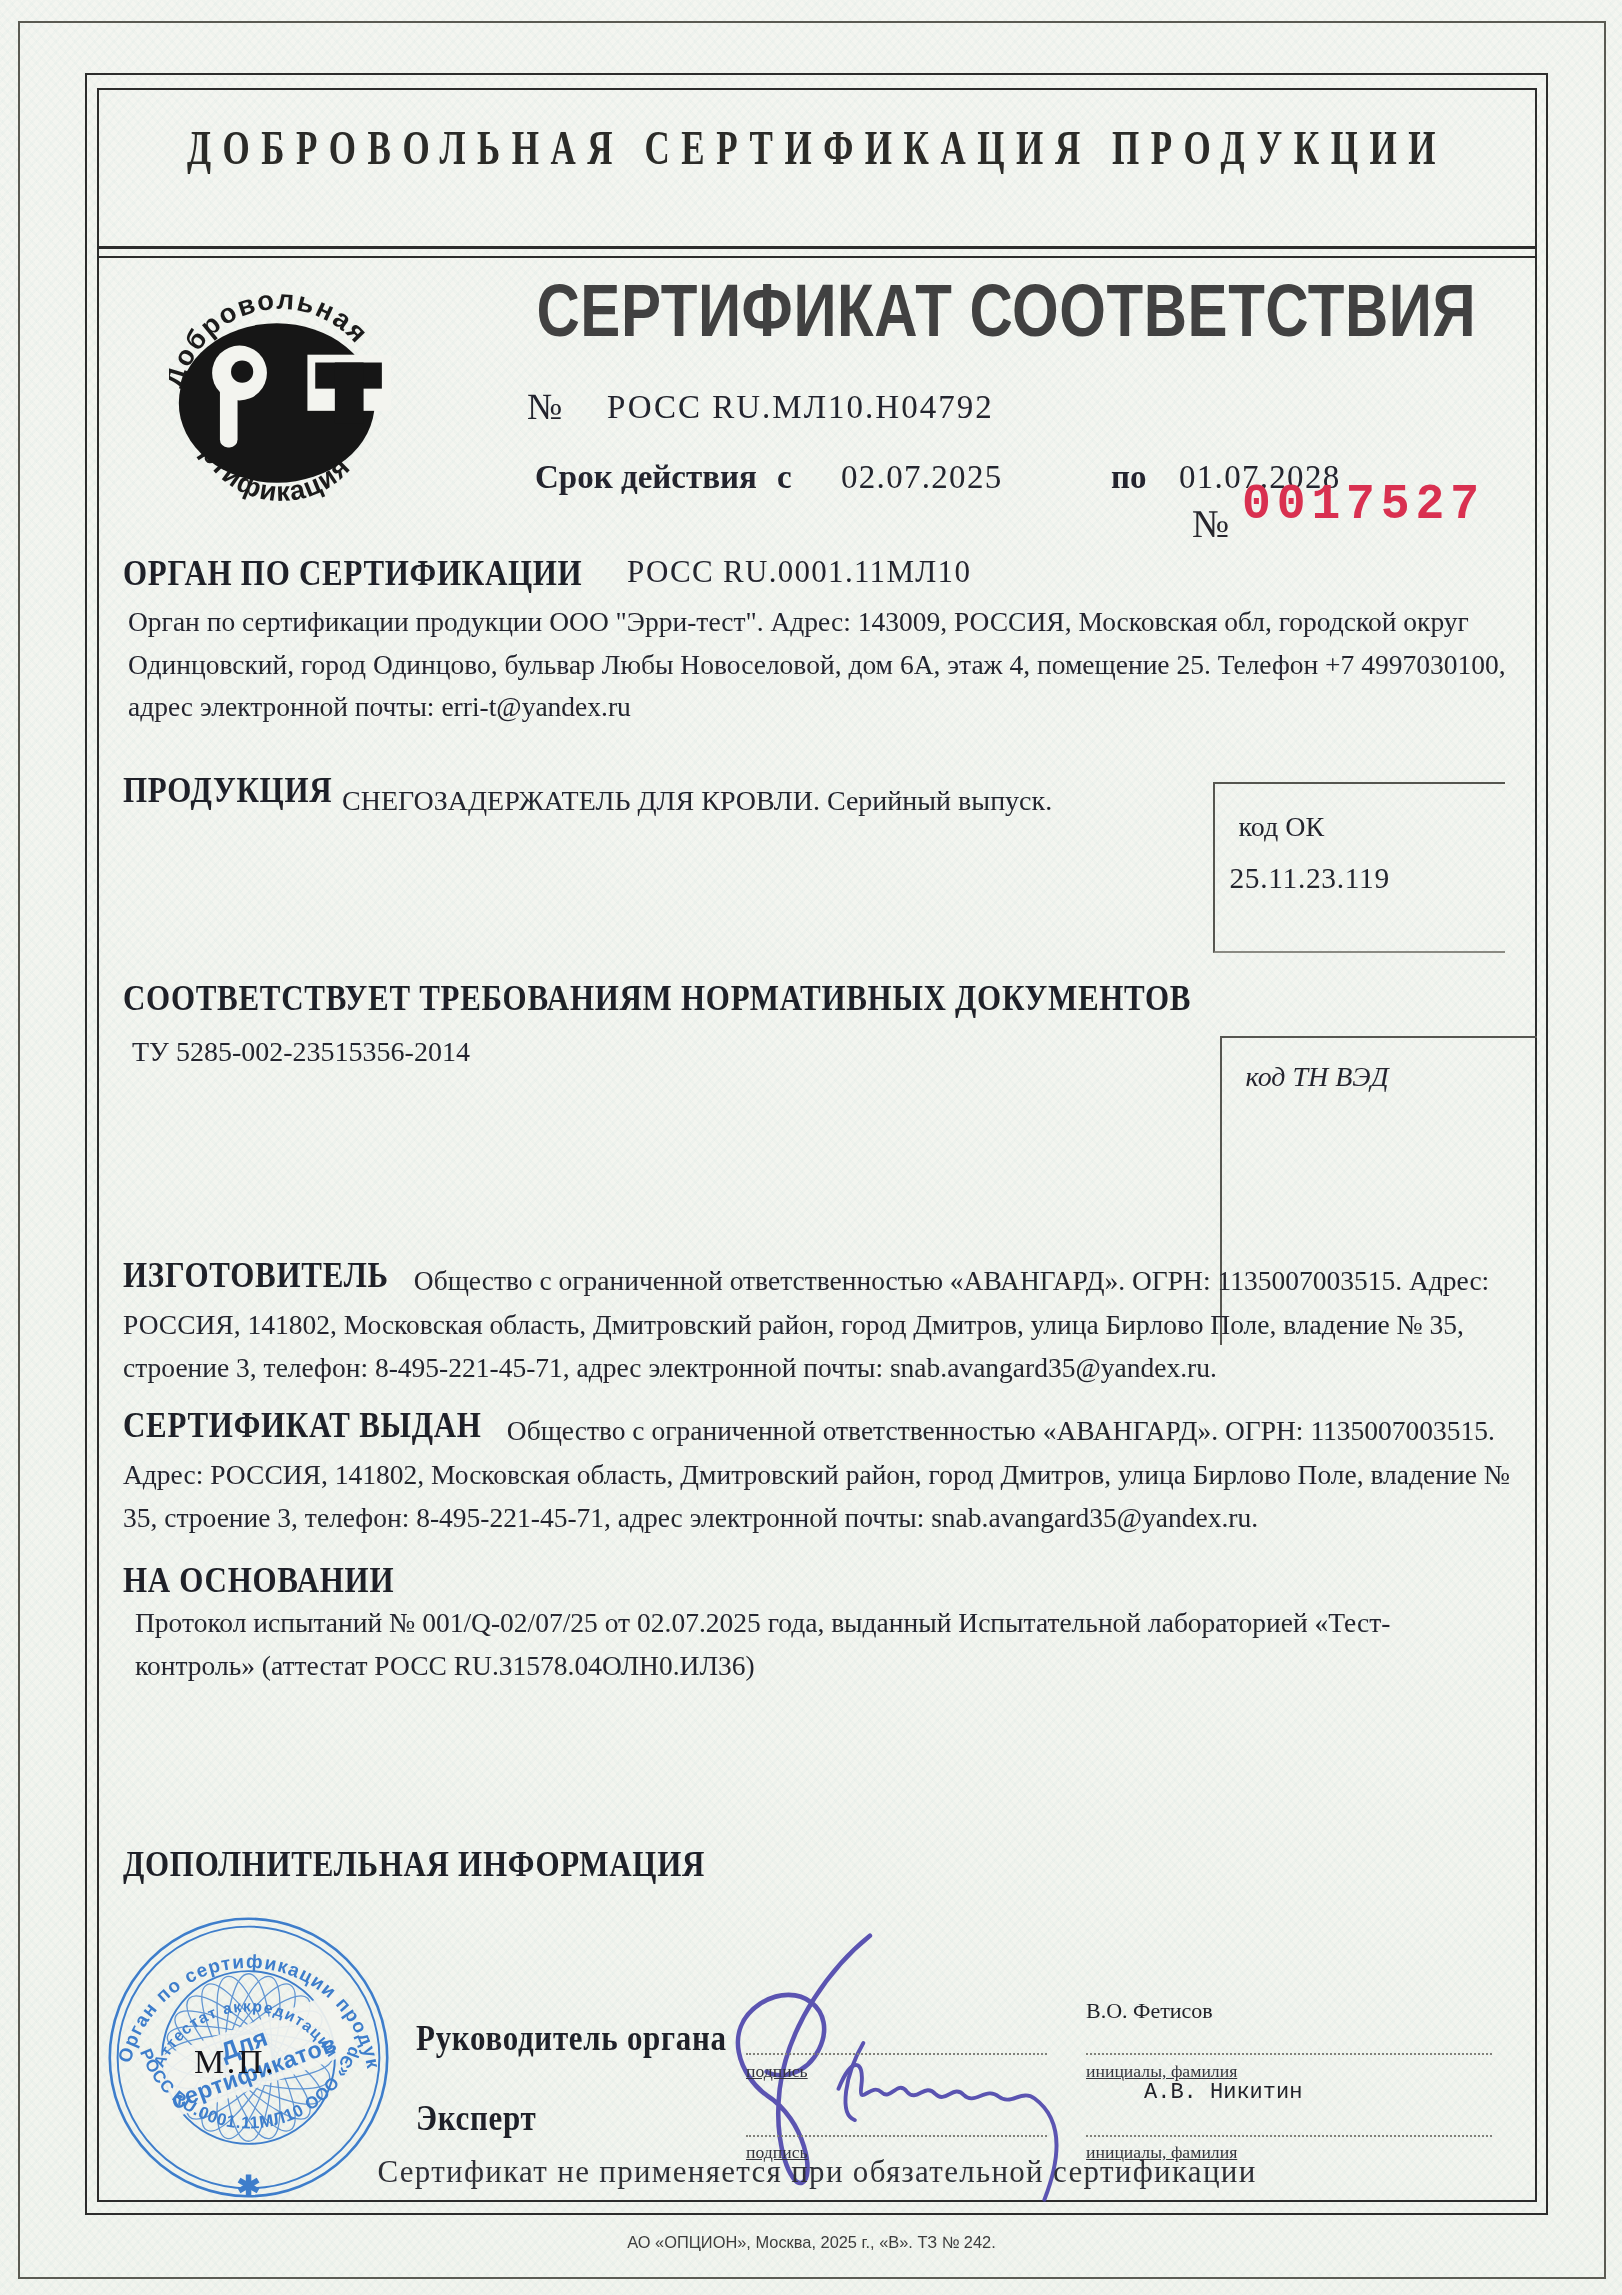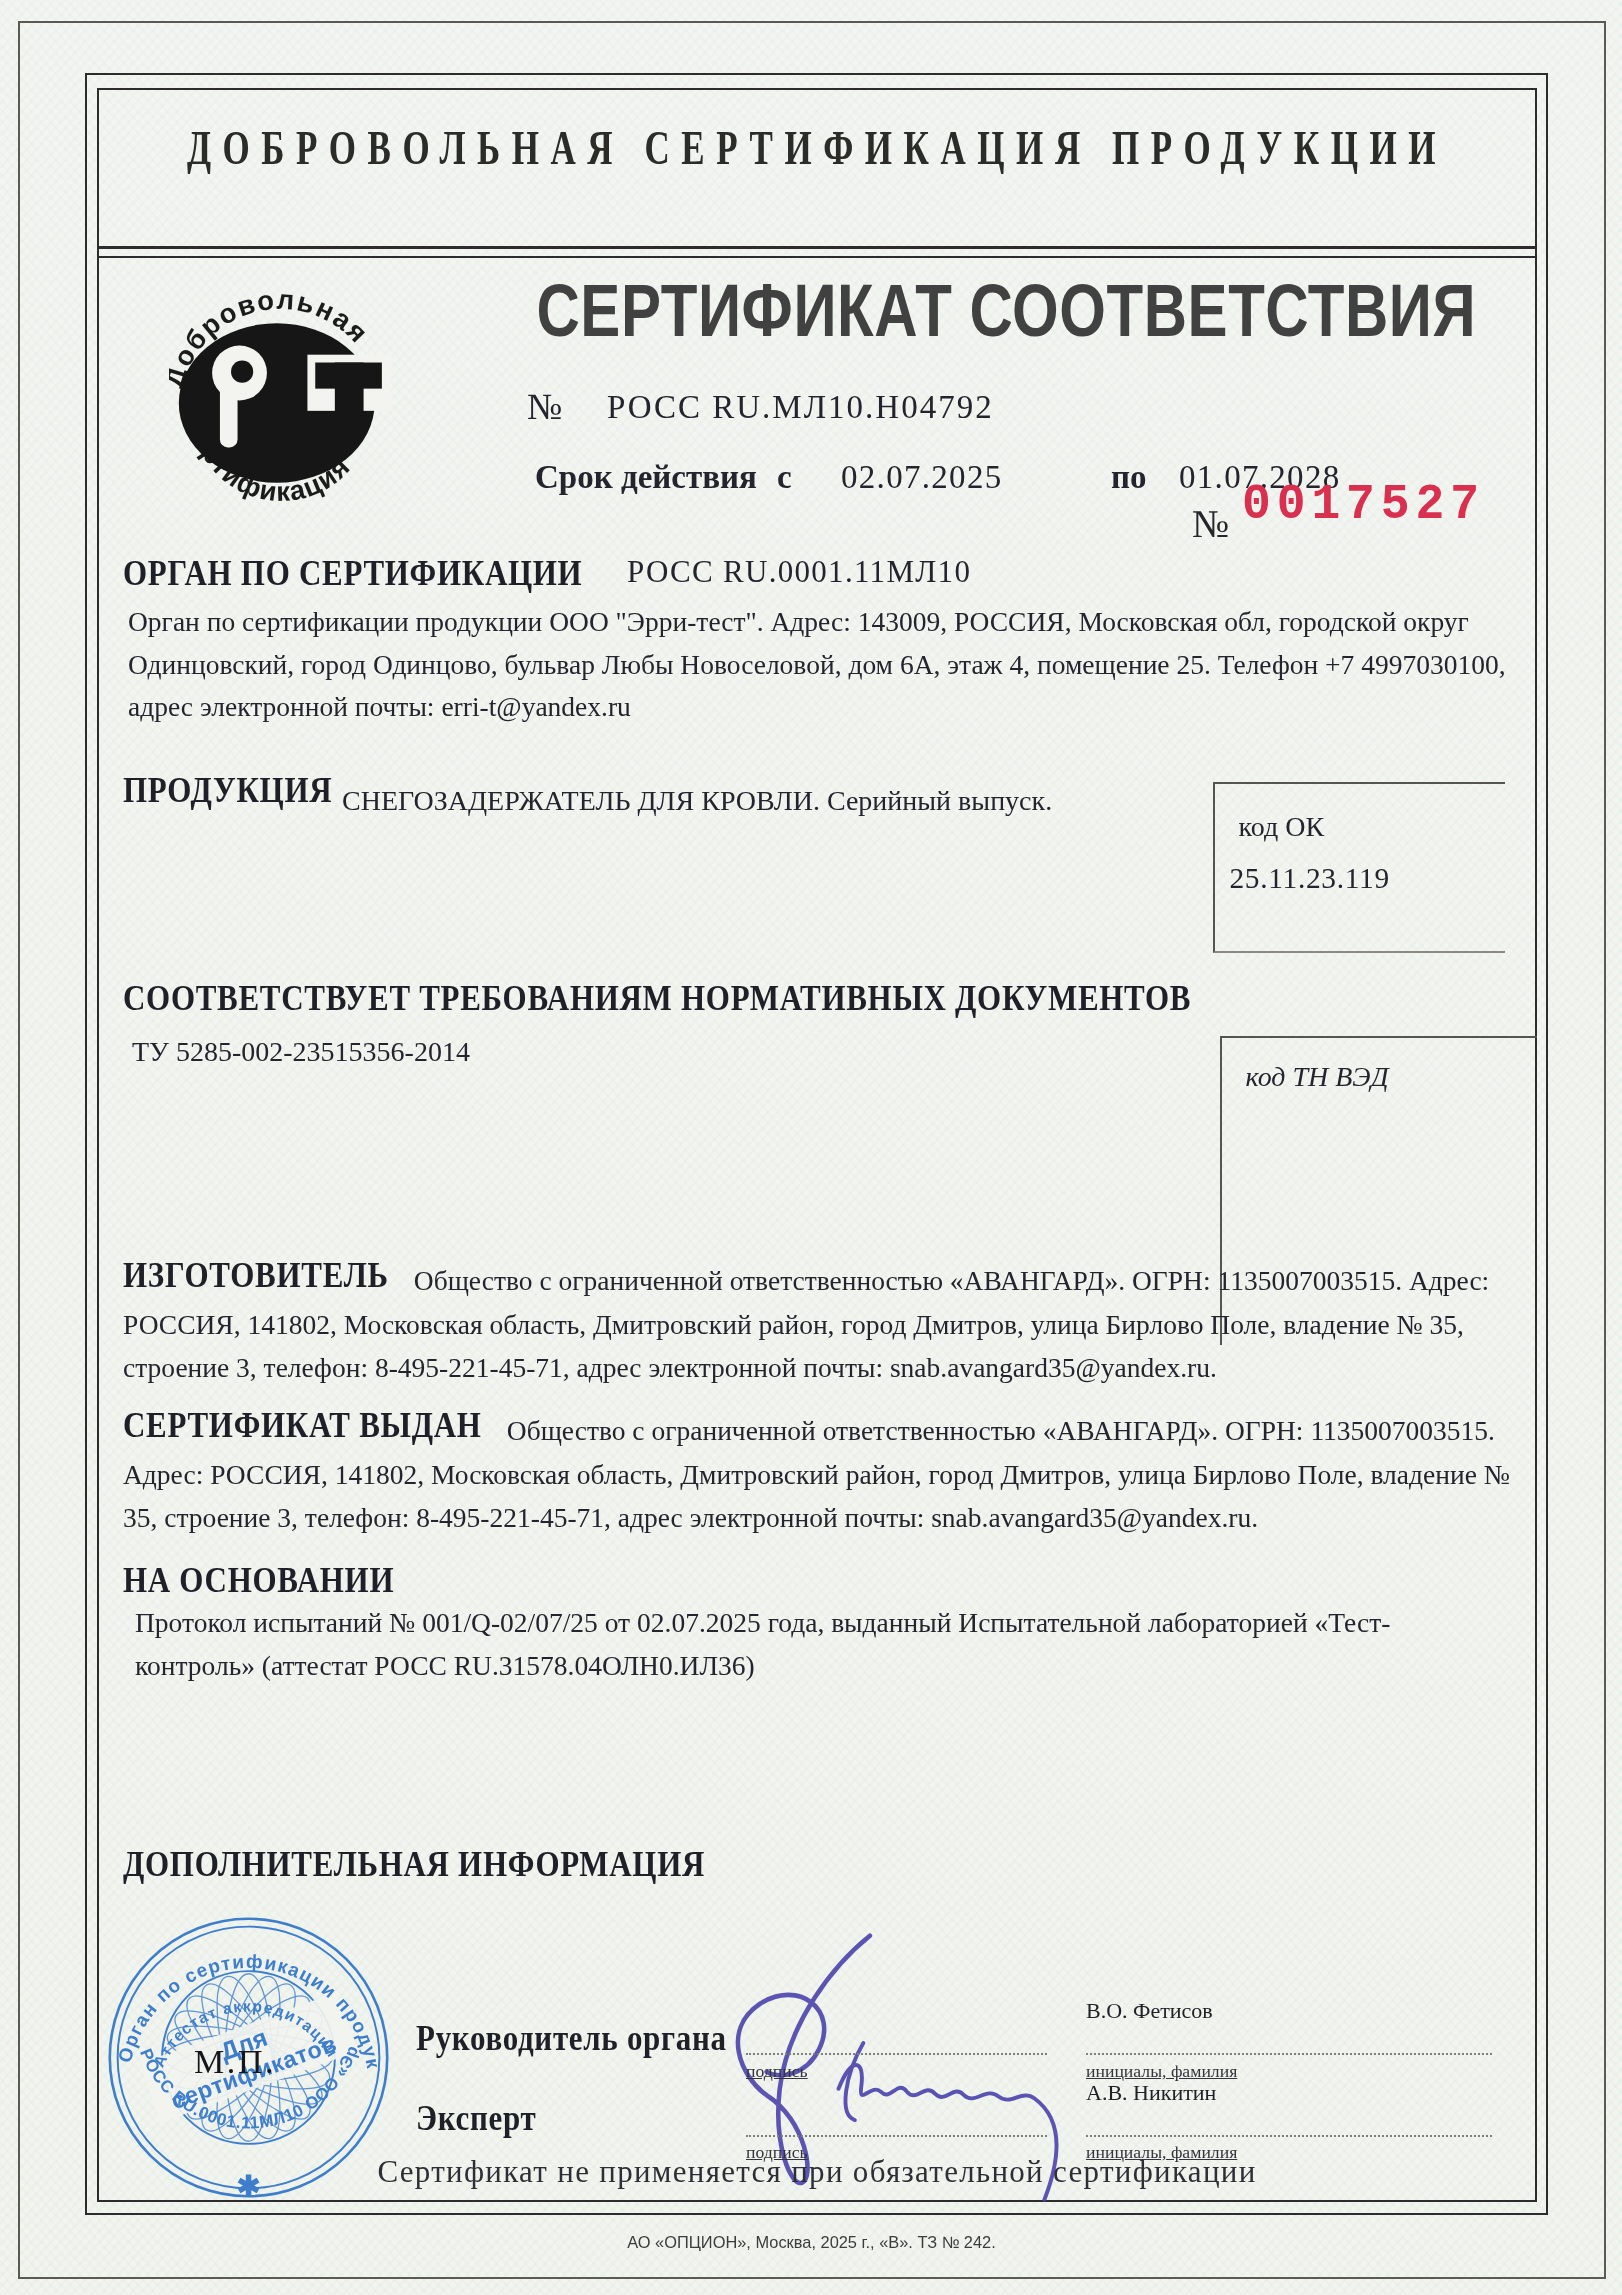--- a/index.html
+++ b/index.html
@@ -200,21 +200,21 @@
   <div class="abs caption" style="left:746px; top:2061px; width:301px;">подпись</div>
   <div class="abs name" style="left:1086px; top:1998px; width:406px;">В.О. Фетисов</div>
   <div class="abs dotline" style="left:1086px; top:2053px; width:406px;"></div>
   <div class="abs caption" style="left:1086px; top:2061px; width:406px;">инициалы, фамилия</div>
 
   <div class="abs" style="left:416px; top:2103px;">
     <span class="sec" style="font-size:31px;">Эксперт</span>
   </div>
   <div class="abs dotline" style="left:746px; top:2135px; width:301px;"></div>
   <div class="abs caption" style="left:746px; top:2142px; width:301px;">подпись</div>
-  <div class="abs name" style="left:1086px; top:2080px; width:406px;">А.В. Никитин</div>
+  <div class="abs name" style="left:1144px; top:2080px; width:406px;font-family:Liberation Mono, monospace;">А.В. Никитин</div>
   <div class="abs dotline" style="left:1086px; top:2135px; width:406px;"></div>
   <div class="abs caption" style="left:1086px; top:2142px; width:406px;">инициалы, фамилия</div>
 
   <div class="abs disclaimer">Сертификат не применяется при обязательной сертификации</div>
   <div class="abs footer">АО «ОПЦИОН», Москва, 2025 г., «В». ТЗ № 242.</div>
 
 </div>
 
 
 </body></html>

